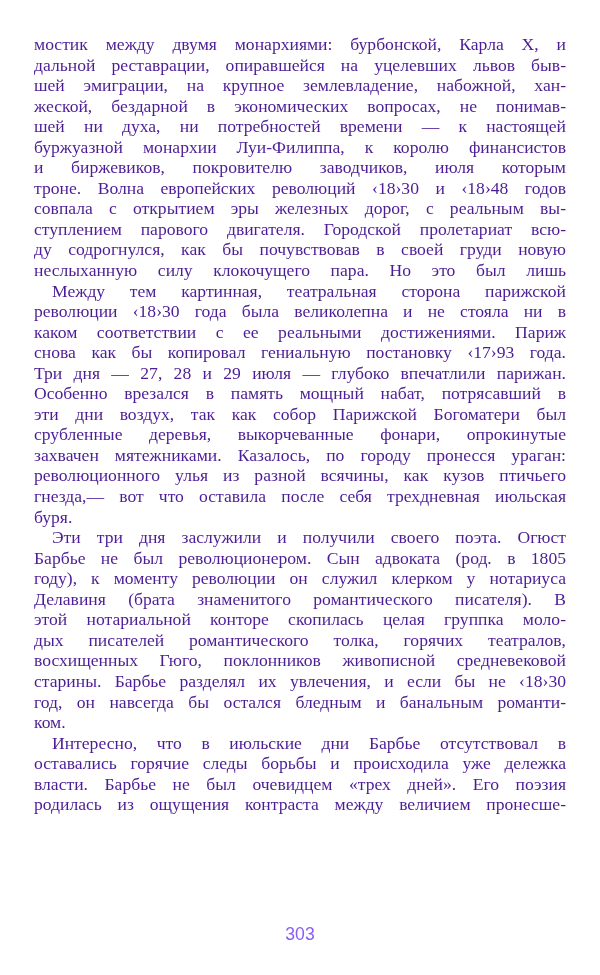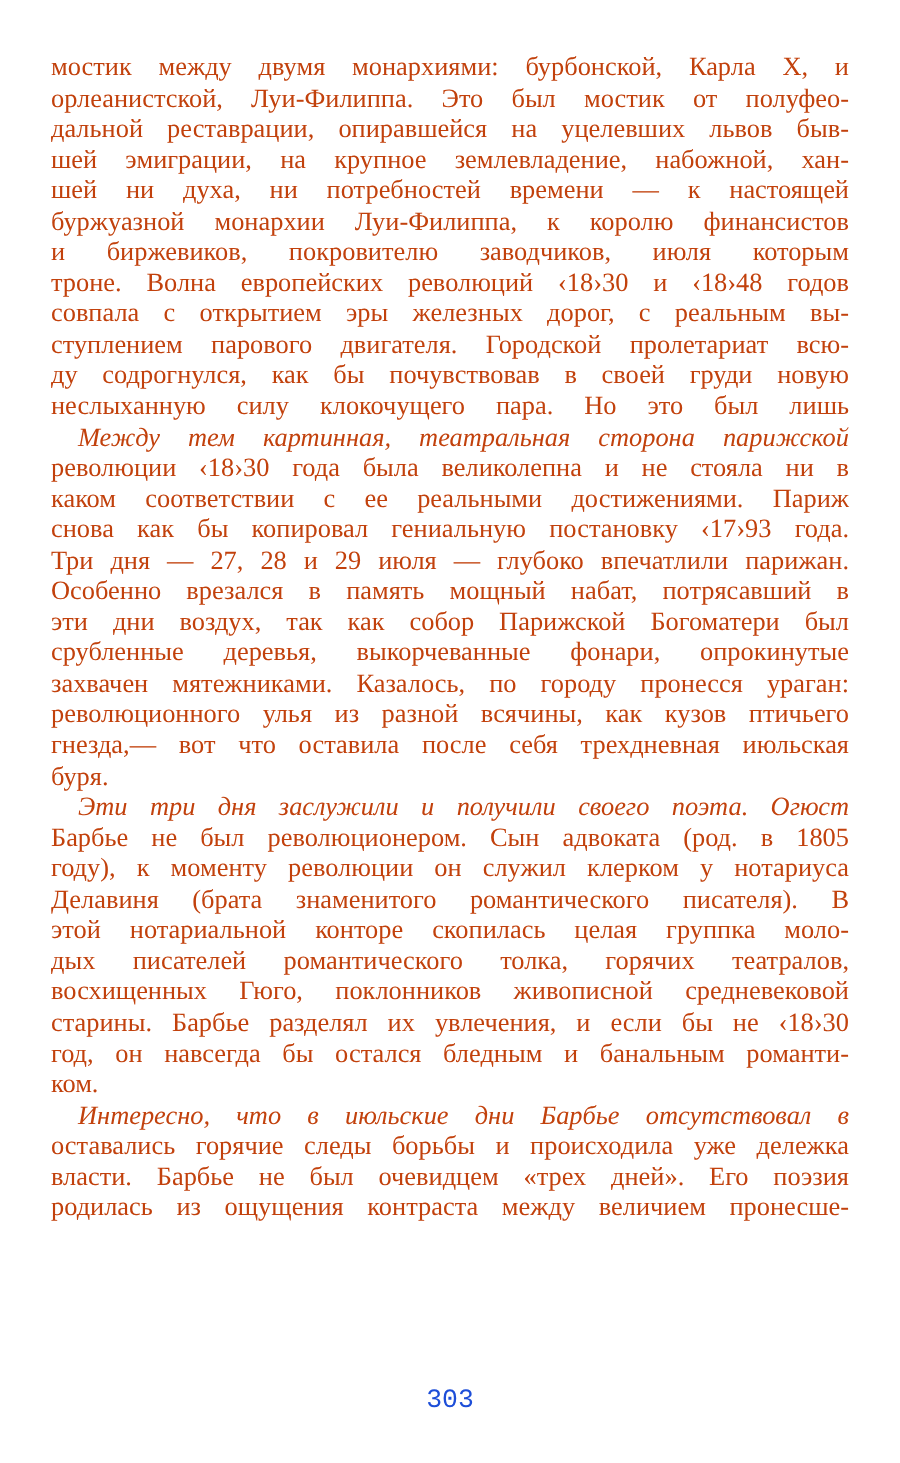--- a/index.html
+++ b/index.html
@@ -5,51 +5,51 @@
   html, body { margin: 0; padding: 0; background: #ffffff; }
   body { width: 600px; height: 975px; position: relative; overflow: hidden; }
   .page {
     position: absolute;
     left: 34px;
     top: 34px;
     width: 532px;
     font-family: "Liberation Serif", serif;
     font-size: 17.6px;
     line-height: 20.55px;
-    color: #c2410c;
+    color: #4c1d95;
   }
   .line {
     display: block;
     white-space: nowrap;
     text-align: justify;
     text-align-last: justify;
     height: 20.55px;
   }
   .line.last { text-align-last: left; }
-  .line.indent { padding-left: 18px; font-style: italic; }
+  .line.indent { padding-left: 18px; }
   .page-number {
     position: absolute;
     left: 0;
     width: 600px;
     top: 924px;
     text-align: center;
-    font-family: Liberation Mono, monospace;
+    font-family: Liberation Sans, sans-serif;
     font-size: 17.6px;
-    color: #1d4ed8;
+    color: #8b5cf6;
   }
 </style>
 </head>
 <body>
 
 <div class="page">
   <div>
     <span class="line">мостик между двумя монархиями: бурбонской, Карла X, и</span>
-    <span class="line">орлеанистской, Луи-Филиппа. Это был мостик от полуфео-</span>
     <span class="line">дальной реставрации, опиравшейся на уцелевших львов быв-</span>
     <span class="line">шей эмиграции, на крупное землевладение, набожной, хан-</span>
+    <span class="line">жеской, бездарной в экономических вопросах, не понимав-</span>
     <span class="line">шей ни духа, ни потребностей времени — к настоящей</span>
     <span class="line">буржуазной монархии Луи-Филиппа, к королю финансистов</span>
     <span class="line">и биржевиков, покровителю заводчиков, июля которым</span>
     <span class="line">троне. Волна европейских революций ‹18›30 и ‹18›48 годов</span>
     <span class="line">совпала с открытием эры железных дорог, с реальным вы-</span>
     <span class="line">ступлением парового двигателя. Городской пролетариат всю-</span>
     <span class="line">ду содрогнулся, как бы почувствовав в своей груди новую</span>
     <span class="line">неслыханную силу клокочущего пара. Но это был лишь</span>
   </div>
   <div>

